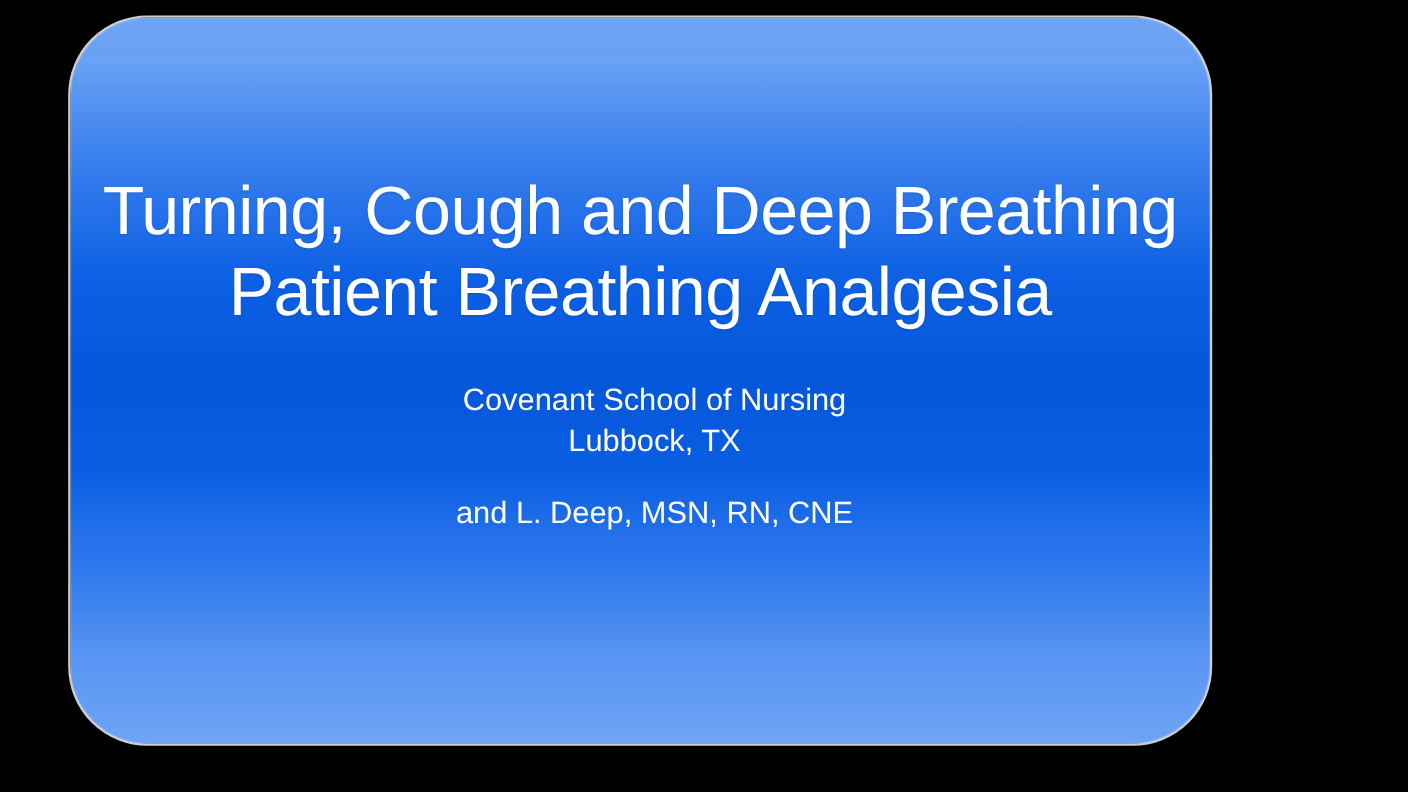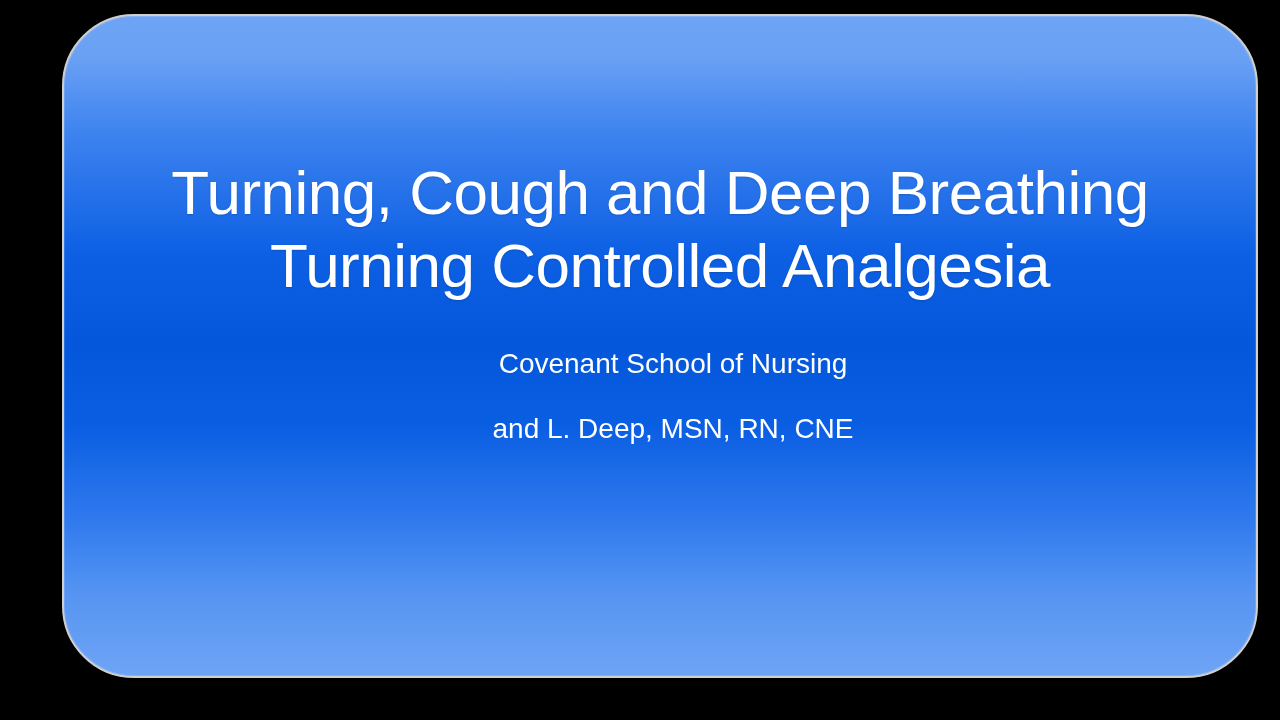--- a/index.html
+++ b/index.html
@@ -14,21 +14,21 @@
     position: relative;
     width: 1280px;
     height: 720px;
     background: #000000;
     font-family: "Liberation Sans", sans-serif;
   }
   .slide-card {
     position: absolute;
     left: 62px;
     top: 14px;
-    width: 1196px;
+    width: 1040px;
     height: 664px;
     border-radius: 72px;
     border: 2px solid #cfcfcf;
     box-sizing: border-box;
     background:
       linear-gradient(to bottom,
         #6ea4f5 0%,
         #6aa1f4 6%,
         #3d82ef 18%,
         #0d60e4 36%,
@@ -78,23 +78,24 @@
   }
 </style>
 </head>
 <body>
 
 <div class="slide-stage">
   <div class="slide-card">
 
     <div class="title-block">
       <span class="title-line">Turning, Cough and Deep Breathing</span>
-      <span class="title-line">Turning Controlled Analgesia</span>
+      <span class="title-line">Patient Breathing Analgesia</span>
     </div>
 
     <div class="subtitle-block">
       <span class="subtitle-line">Covenant School of Nursing</span>
+      <span class="subtitle-line">Lubbock, TX</span>
       <span class="subtitle-gap"></span>
       <span class="subtitle-line">and L. Deep, MSN, RN, CNE</span>
     </div>
 
   </div>
 </div>
 
 </body></html>

